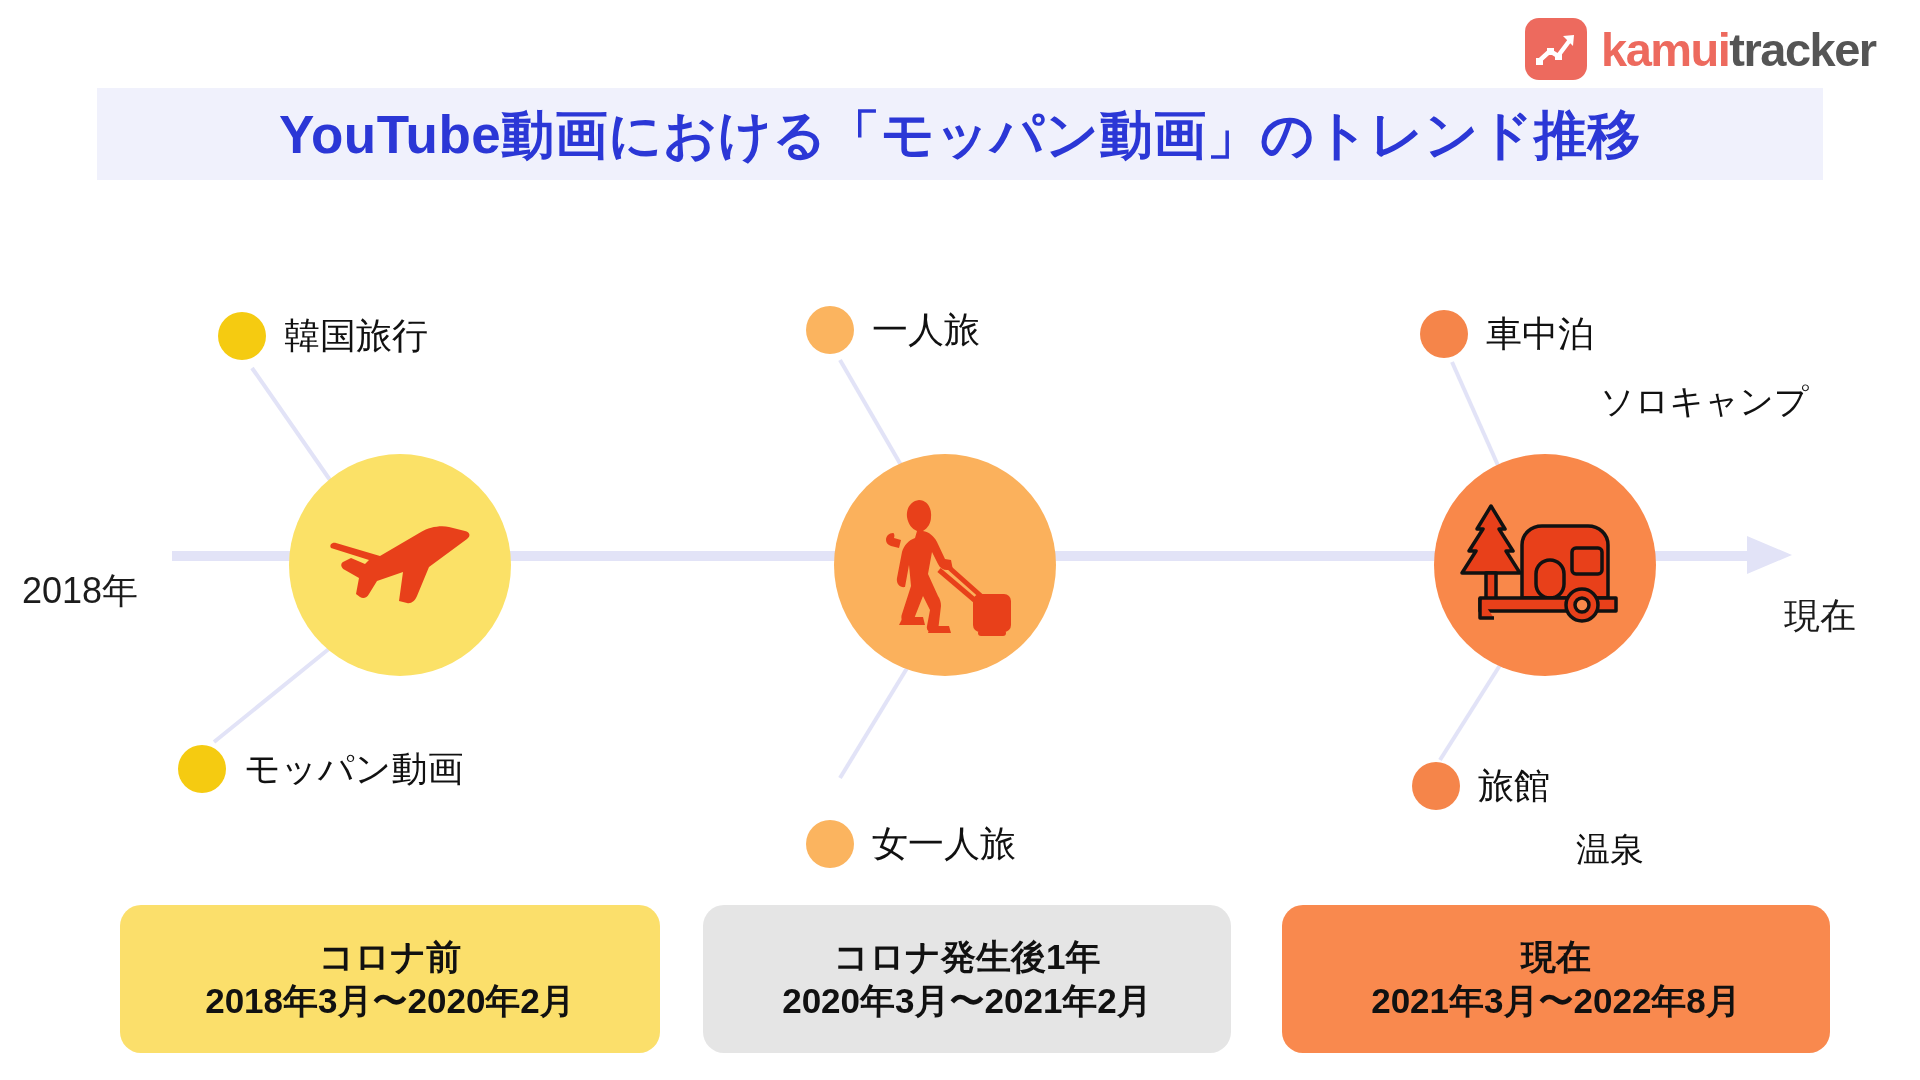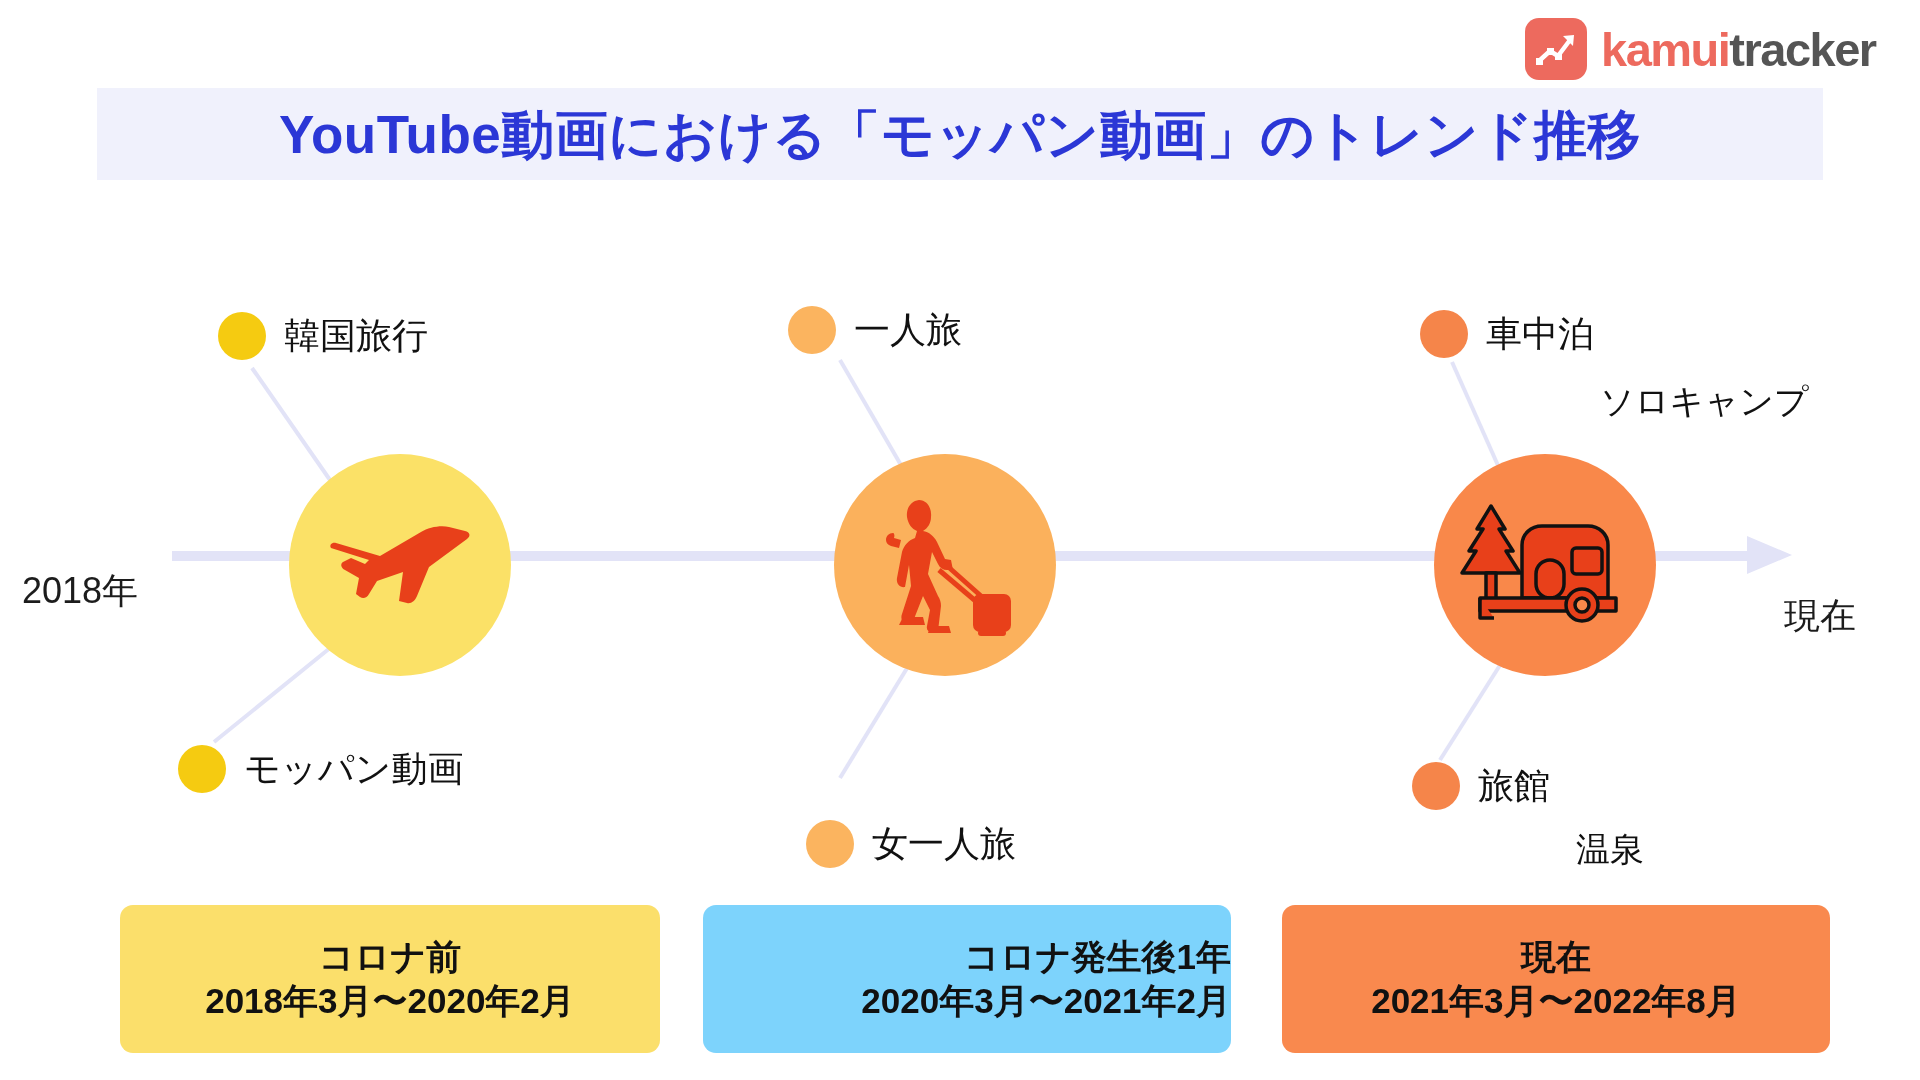--- a/index.html
+++ b/index.html
@@ -56,21 +56,21 @@
   .era-circle svg { display:block; }
 
   
   .tag { position:absolute; display:flex; align-items:center; gap:18px; white-space:nowrap; }
   .tag-dot { width:48px; height:48px; border-radius:50%; flex:0 0 auto; }
   .tag-label { font-size:36px; color:#111111; line-height:1; }
   .plain-label { position:absolute; font-size:34px; color:#111111; white-space:nowrap; line-height:1; }
 
   
   .period-box {
-    position:absolute; top:905px; height:148px; border-radius:13px;
+    position:absolute; top:905px; height:148px; border-radius:21px;
     display:flex; flex-direction:column; align-items:center; justify-content:center;
     gap:6px;
   }
   .period-title { font-size:35px; font-weight:bold; color:#111; line-height:1.1; white-space:nowrap; }
   .period-range { font-size:35px; font-weight:bold; color:#111; line-height:1.1; white-space:nowrap; }
 </style>
 </head>
 <body>
 
 <div id="canvas">
@@ -136,21 +136,21 @@
           <path d="M70,74 L115,114" stroke="#E8401A" stroke-width="5" fill="none"></path>
           <path d="M64,80 L110,119" stroke="#E8401A" stroke-width="5" fill="none"></path>
           <rect x="98" y="104" width="38" height="38" rx="7"></rect>
           <rect x="103" y="140" width="28" height="6" rx="3"></rect>
           <path d="M28,127 L48,127 L50,135 L24,135 Z"></path>
           <path d="M55,136 L74,136 L76,143 L53,143 Z"></path>
         </g>
       </svg>
     </span>
   </div>
-  <div class="tag" style="left:788px; top:306px;">
+  <div class="tag" style="left:806px; top:306px;">
     <span class="tag-dot" style="background:#FBB45F;"></span>
     <span class="tag-label">一人旅</span>
   </div>
   <div class="tag" style="left:806px; top:780px;margin-top:40px;">
     <span class="tag-dot" style="background:#FBB45F;"></span>
     <span class="tag-label">女一人旅</span>
   </div>
 
   <div class="era-circle" style="left:1434px; top:454px; background:#F9884A;">
     <span>
@@ -177,21 +177,21 @@
   <div class="tag" style="left:1412px; top:762px;">
     <span class="tag-dot" style="background:#F5854A;"></span>
     <span class="tag-label">旅館</span>
   </div>
   <div class="plain-label" style="left:1576px; top:832px;">温泉</div>
 
   <div class="period-box" style="left:120px; width:540px; background:#FBDF6B;">
     <div class="period-title">コロナ前</div>
     <div class="period-range">2018年3月〜2020年2月</div>
   </div>
-  <div class="period-box" style="left:703px; width:528px; background:#7dd3fc;align-items:flex-end;">
+  <div class="period-box" style="left:703px; width:528px; background:#e5e5e5;">
     <div class="period-title">コロナ発生後1年</div>
     <div class="period-range">2020年3月〜2021年2月</div>
   </div>
   <div class="period-box" style="left:1282px; width:548px; background:#F9894E;">
     <div class="period-title">現在</div>
     <div class="period-range">2021年3月〜2022年8月</div>
   </div>
 
 </div>
 

